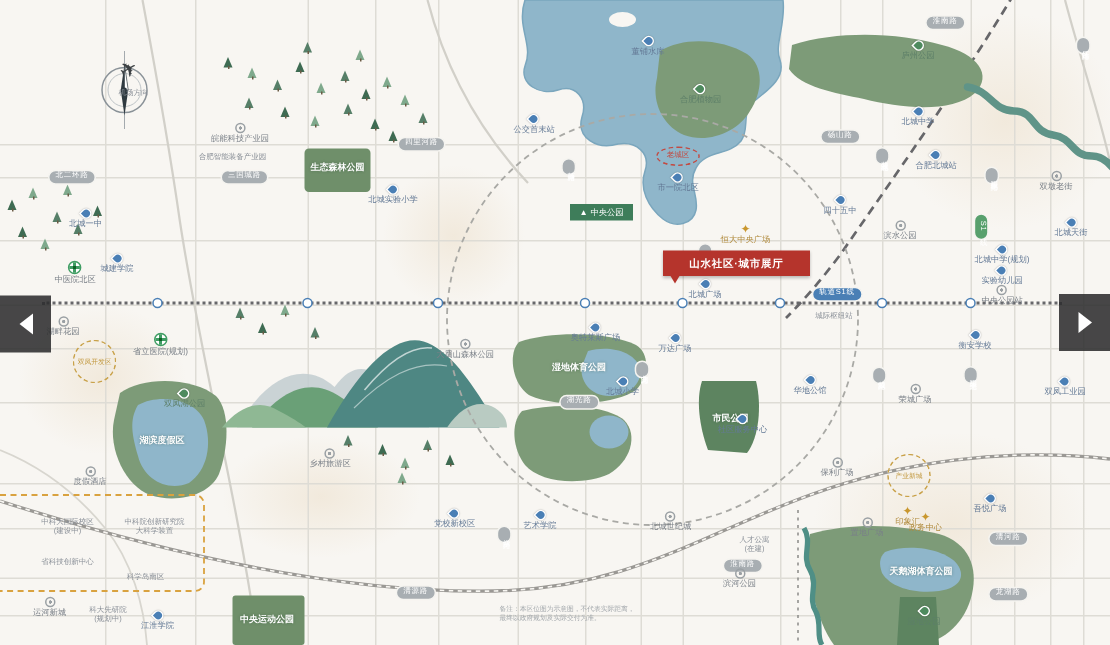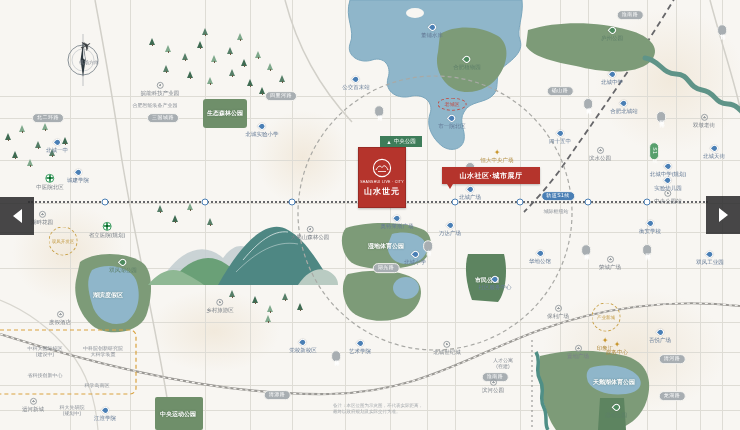--- a/index.html
+++ b/index.html
@@ -516,29 +516,20 @@
       <div class="lbl k-pg" style="left: 616px; top: 411px;">
         <span class="ic"></span>
         <span class="t">湿地公园</span>
       </div>
     </div>
 
   <div id="project-tag">
     <span>▲</span>
     <span>中央公园</span>
   </div>
-  <div id="project-card">
-    <svg width="20" height="20" viewBox="0 0 20 20">
-      <circle cx="10" cy="10" r="8.6" fill="none" stroke="#ffffff" stroke-width="1.1"></circle>
-      <path d="M4,12 C6,8 8,7 10,9.5 C12,6.5 14,7.5 16,12" fill="none" stroke="#ffffff" stroke-width="1"></path>
-      <path d="M6,13.5 L14,13.5" stroke="#ffffff" stroke-width="0.8"></path>
-    </svg>
-    <div class="en">SHANSHUI LIVE · CITY</div>
-    <div class="cn">山水世元</div>
-  </div>
   <div id="banner">山水社区·城市展厅</div>
   <div id="banner-stem"></div>
 
   <div id="disclaimer">
     <div>备注：本区位图为示意图，不代表实际距离，</div>
     <div>最终以政府规划及实际交付为准。</div>
   </div>
 
   <button class="navbtn" id="prev" aria-label="previous">
     <span class="tri"></span>

